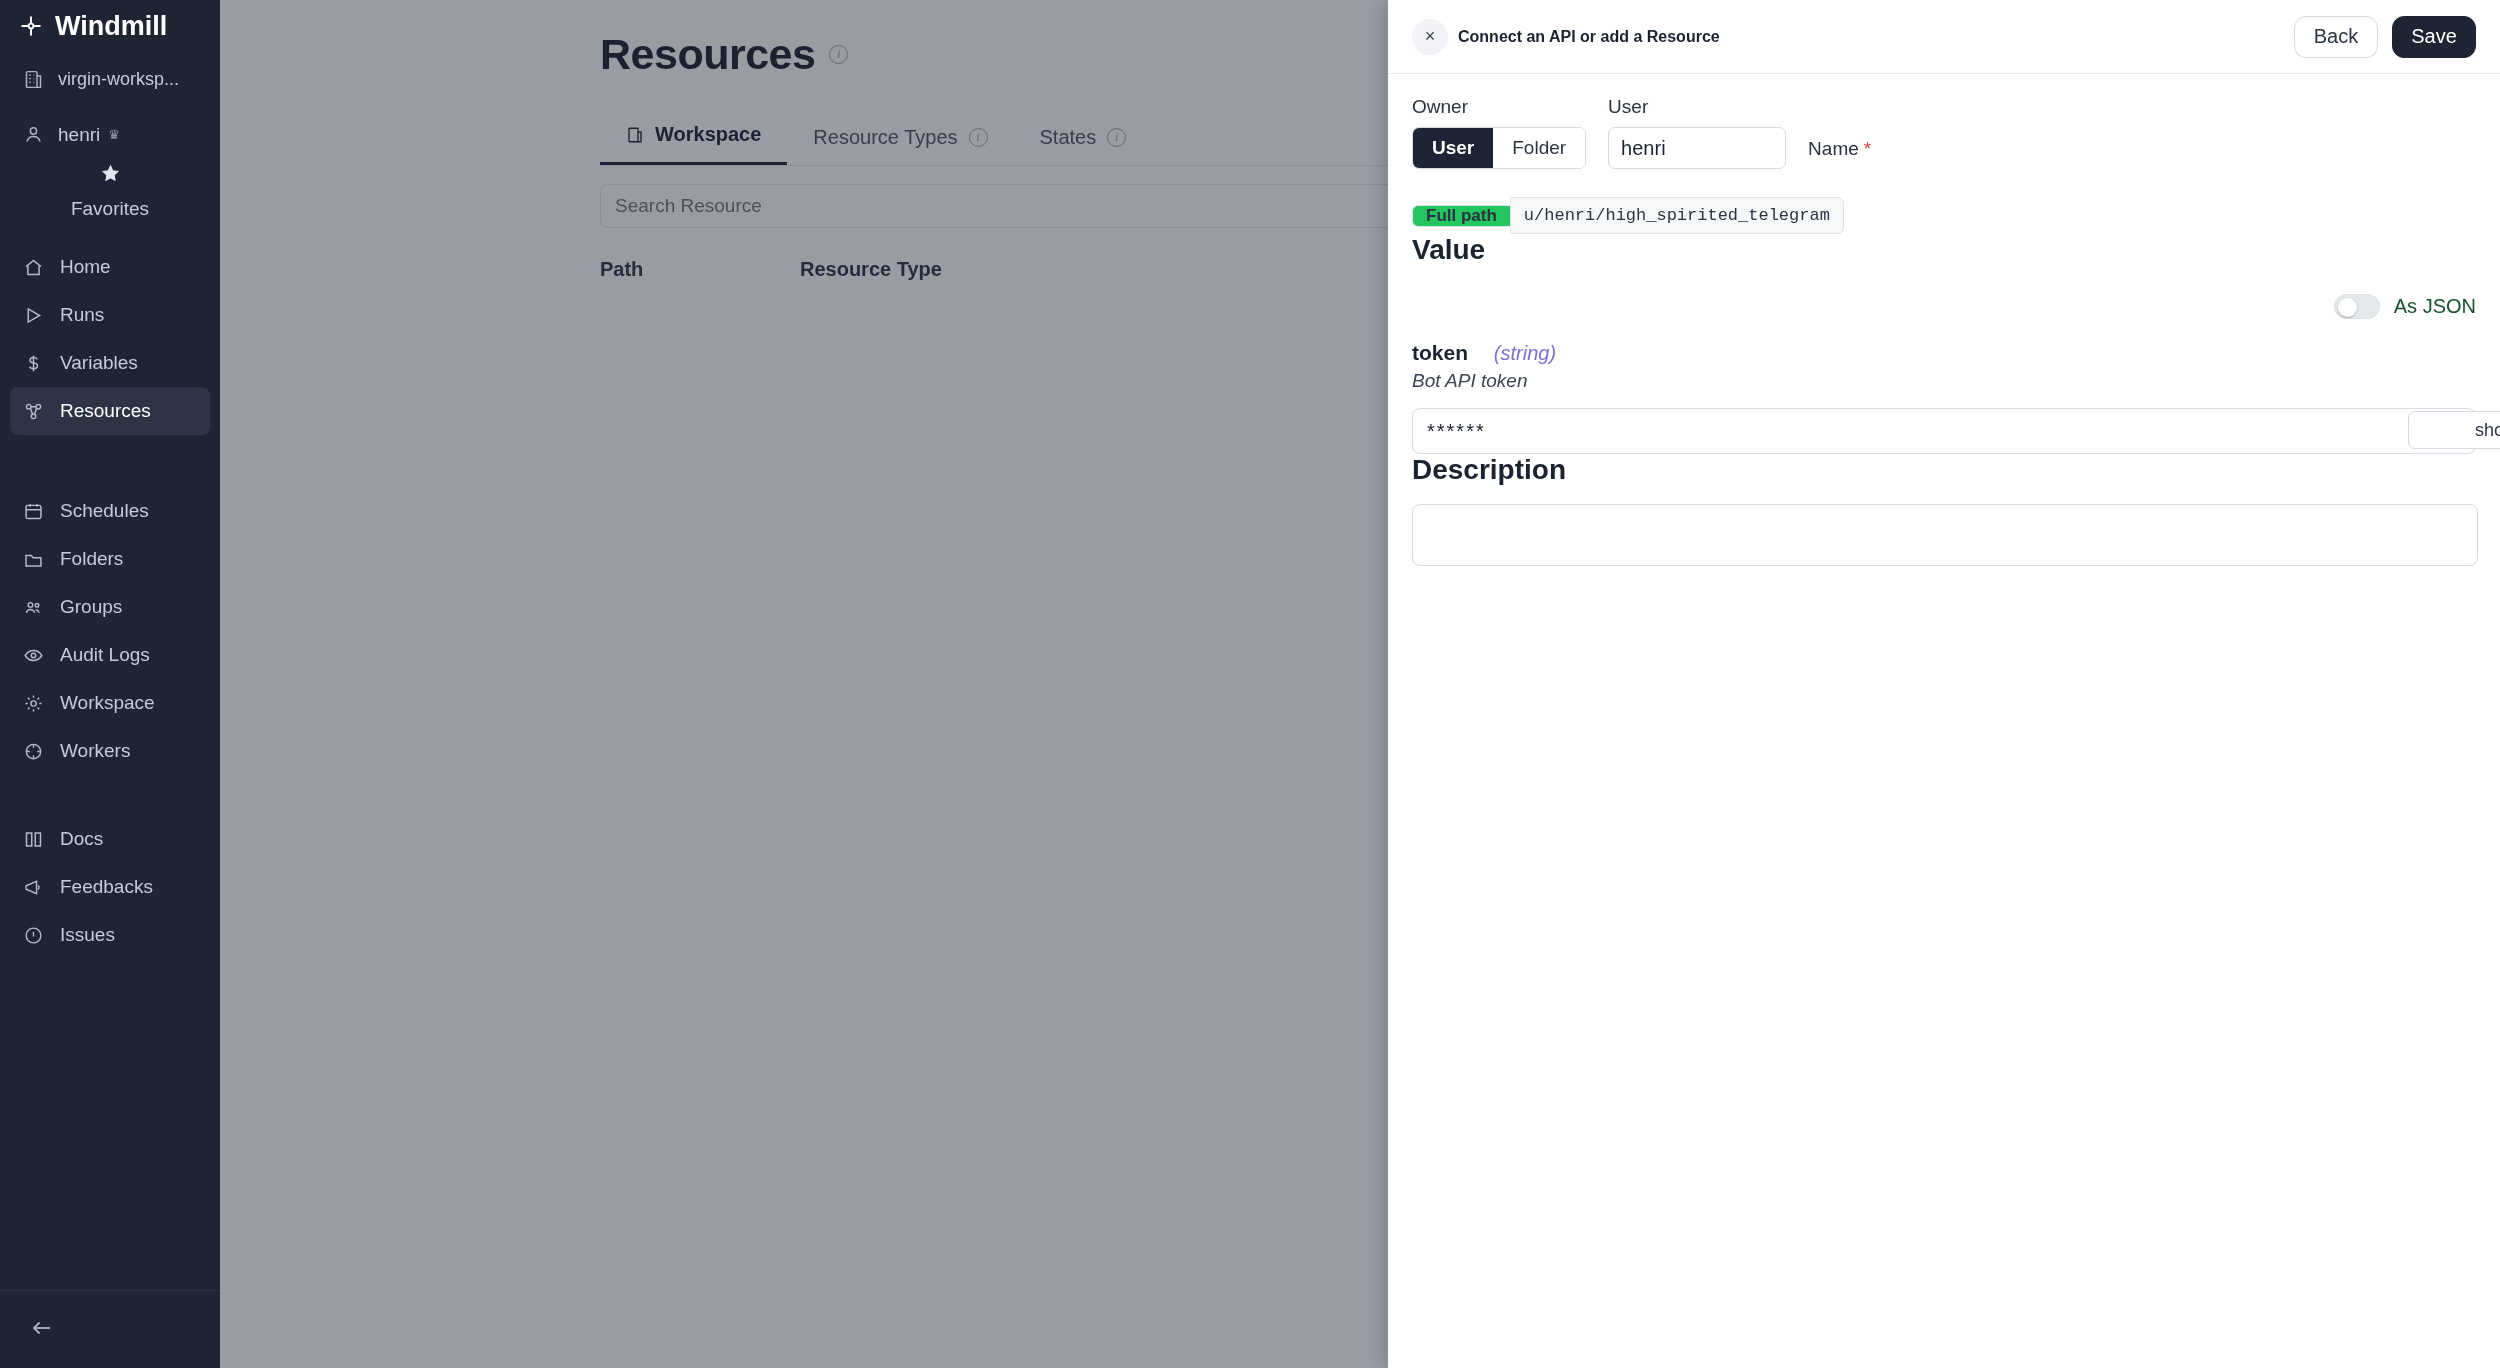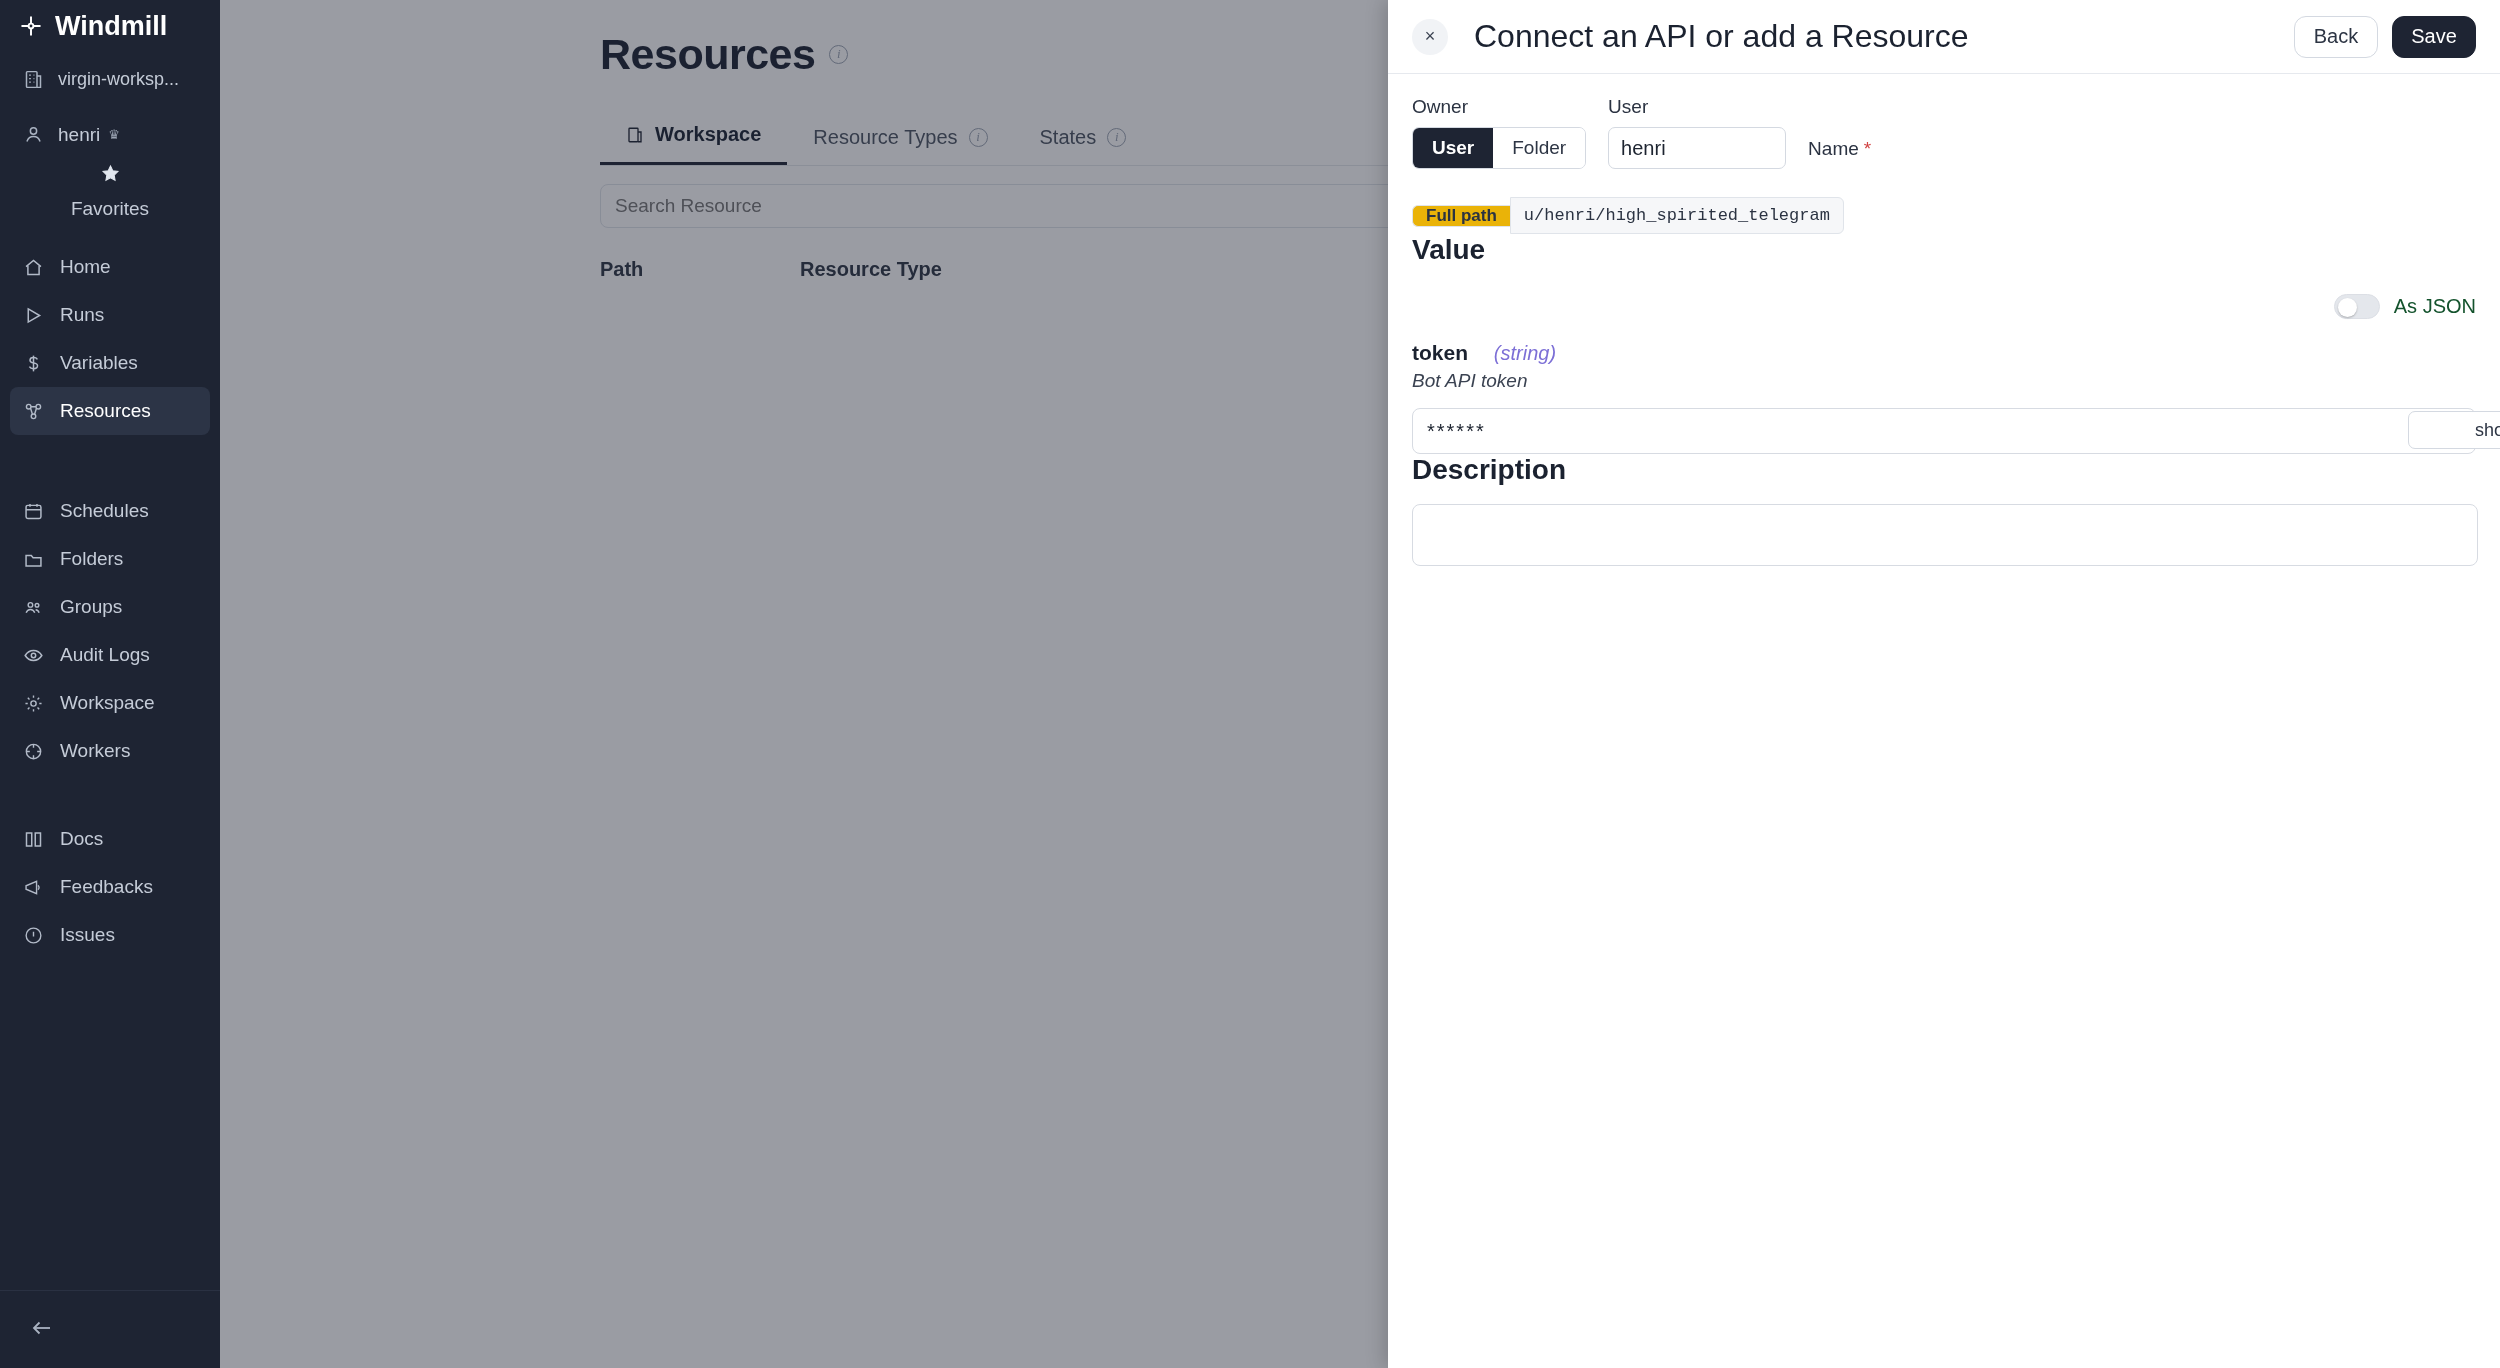--- a/index.html
+++ b/index.html
@@ -131,22 +131,22 @@
     height: 74px; padding: 0 24px;
     border-bottom: 1px solid #e6e9ee;
   }
   .close-btn {
     width: 36px; height: 36px; border-radius: 50%;
     background: #f1f3f6; border: none;
     display: flex; align-items: center; justify-content: center;
     color: #3a4250; font-size: 18px; cursor: pointer;
   }
   .drawer-title {
-    margin-left: 26px;
-    font-size: 32px; font-weight: normal; color: #1b2230;
+    margin-left: 10px;
+    font-size: 16px; font-weight: bold; color: #1b2230;
   }
   .drawer-actions { margin-left: auto; display: flex; gap: 14px; }
   .btn {
     height: 42px; min-width: 84px;
     border-radius: 12px; font-size: 20px;
     display: flex; align-items: center; justify-content: center;
     padding: 4px 18px; cursor: pointer;
   }
   .btn-secondary {
     background: #fff; color: #2d3544;
@@ -179,21 +179,21 @@
     padding: 0 12px; font-size: 20px; color: #1d2430;
   }
   .input-name {
     width: 560px; height: 46px;
     border: 1.6px solid #a8c6f0; border-radius: 8px;
     padding: 0 12px; font-size: 21px; color: #10161f;
     outline: 3px solid rgba(120,165,230,0.22);
   }
   .fullpath-row { display: flex; align-items: center; margin-top: 28px; }
   .fp-tag {
-    background: #eab308; color: #2b3342;
+    background: #22c55e; color: #2b3342;
     font-size: 17px; font-weight: bold;
     border-radius: 6px 0 0 6px; padding: 0 13px;
     border: 1px solid #e0e4ea; border-right: none;
   }
   .fp-val {
     background: #f6f7f9; color: #2b3342;
     font-family: "Liberation Mono", monospace;
     font-size: 17px; padding: 8px 13px;
     border: 1px solid #e0e4ea; border-radius: 0 6px 6px 0;
   }

